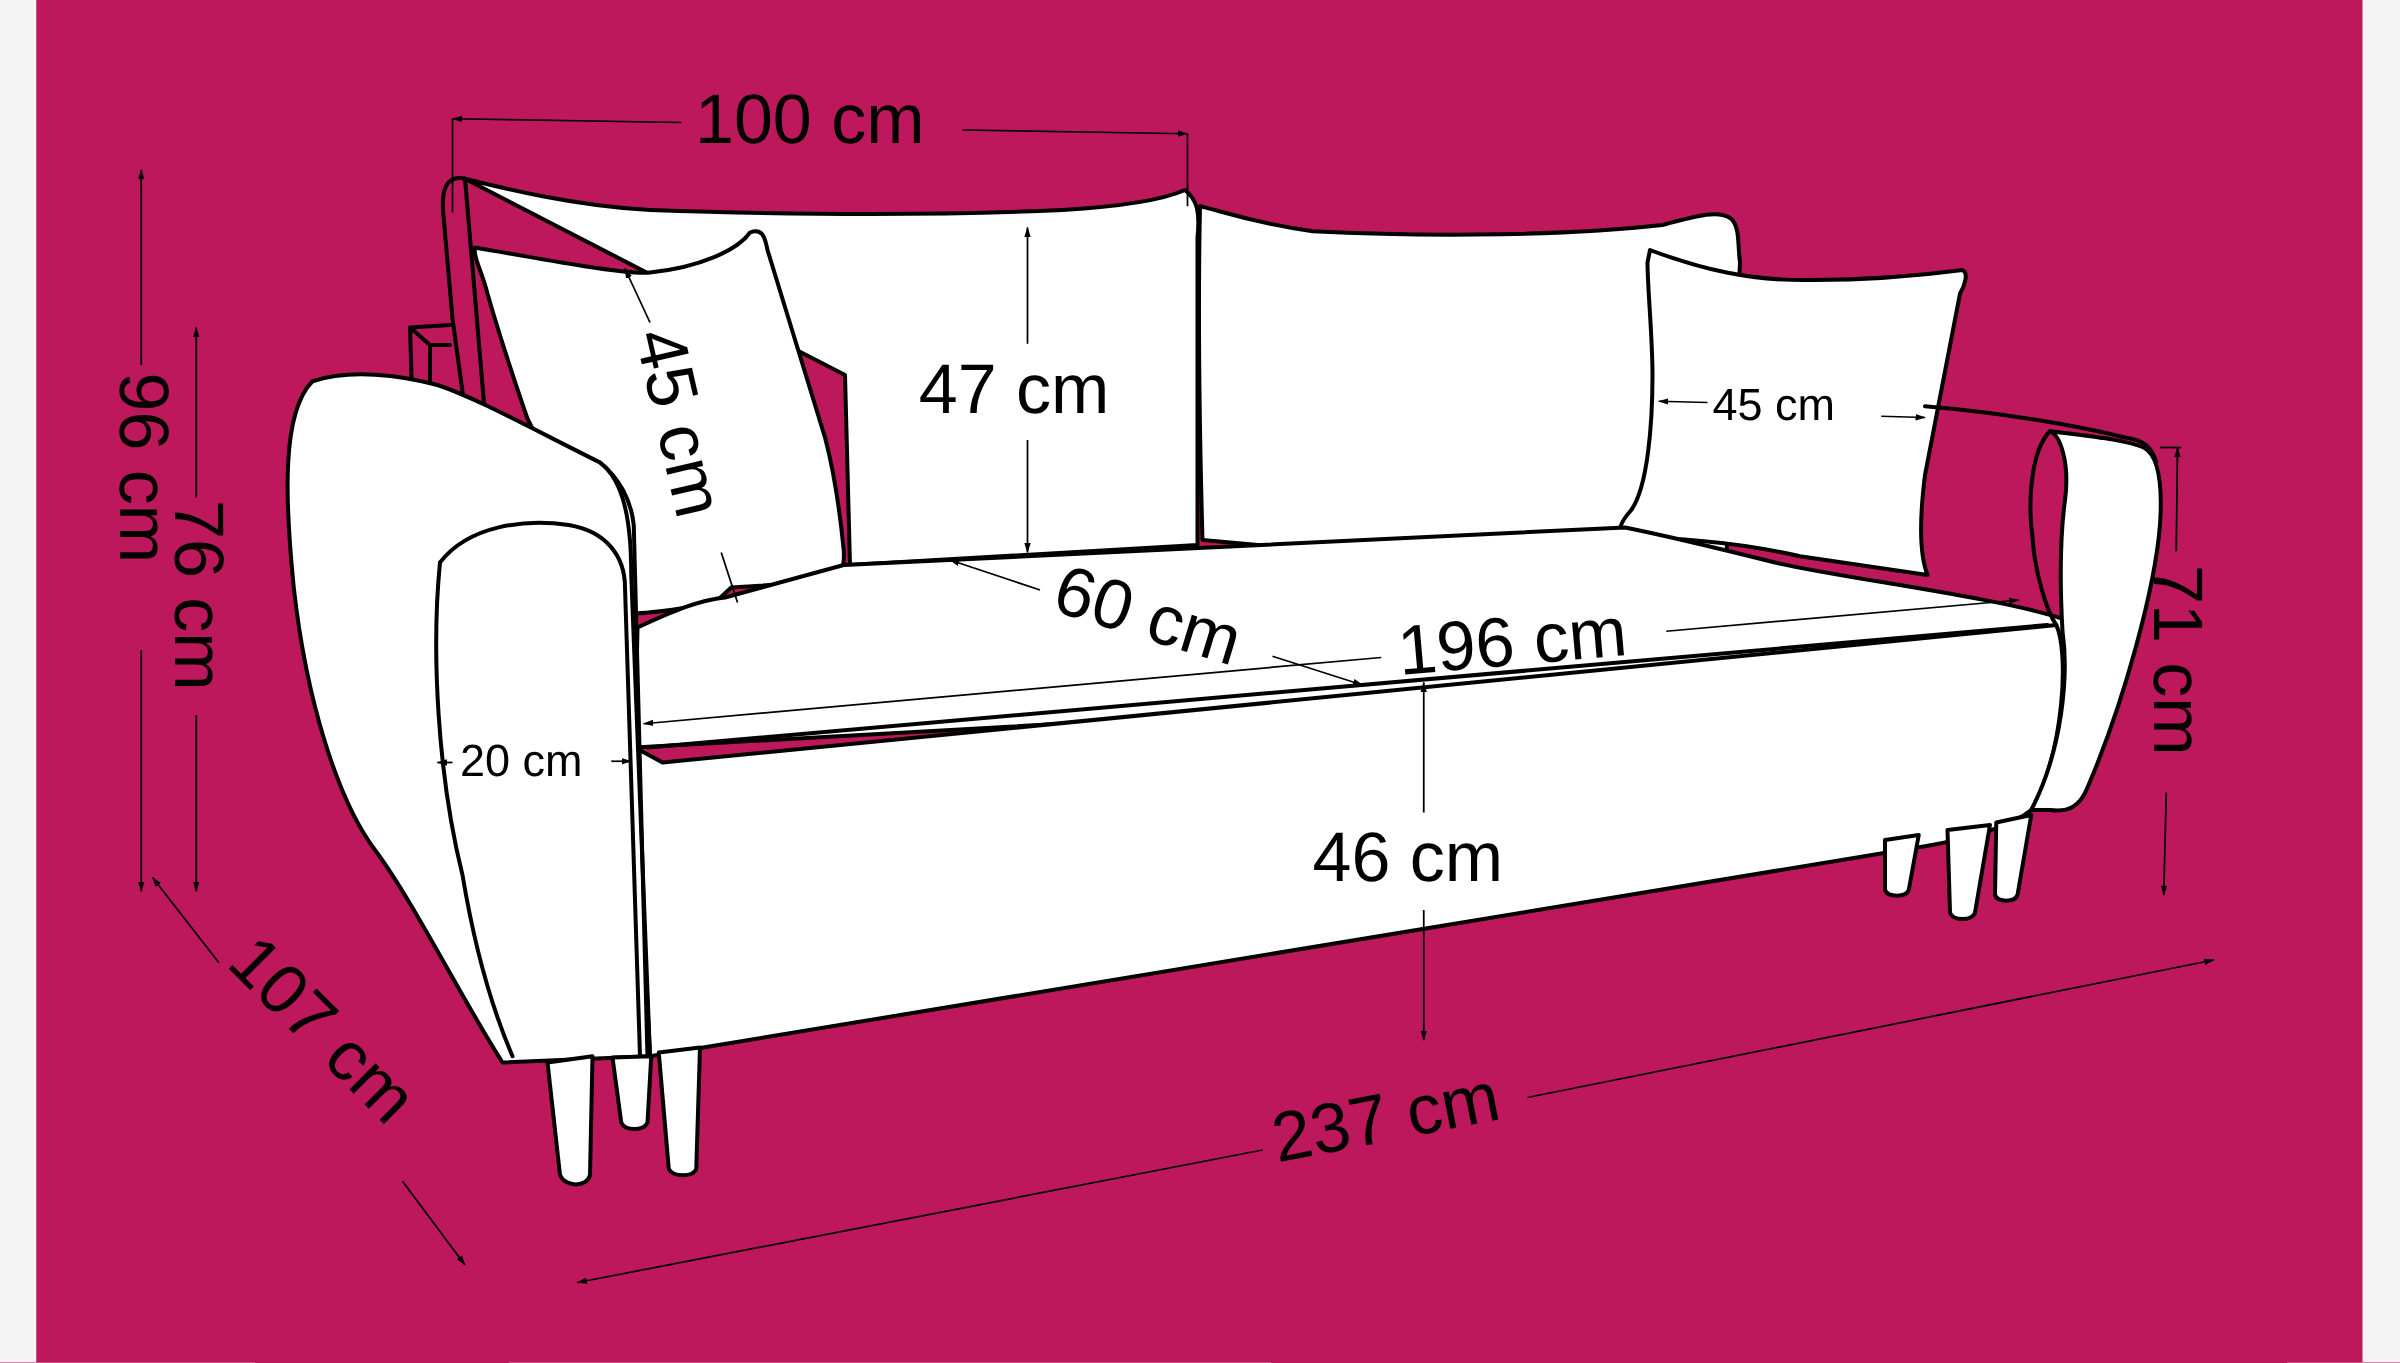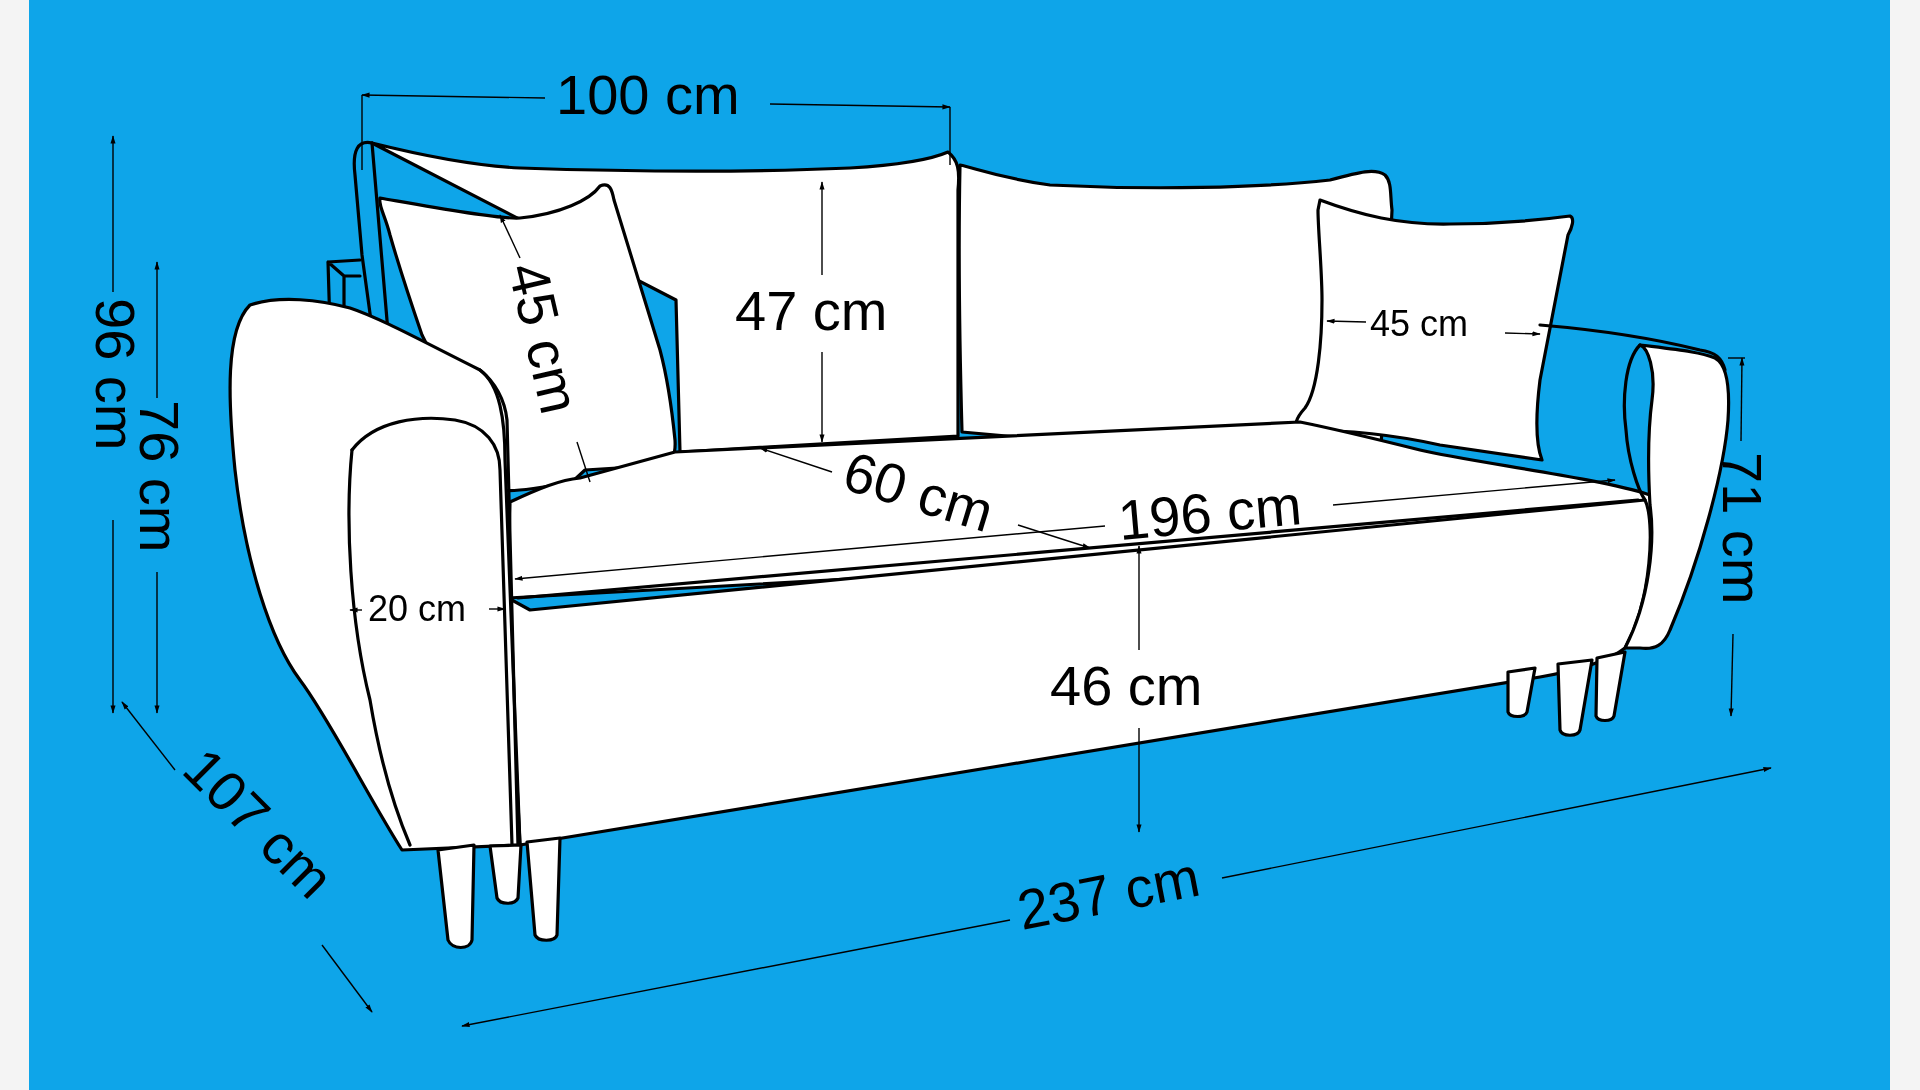--- a/index.html
+++ b/index.html
@@ -4,21 +4,21 @@
 <style>
   html, body { margin: 0; padding: 0; }
   body {
     width: 1920px; height: 1090px; overflow: hidden;
     background: #f4f4f4;
     font-family: "Liberation Sans", "DejaVu Sans", sans-serif;
   }
   #canvas {
     position: absolute; left: 29px; top: 0;
     width: 1861px; height: 1090px;
-    background: #0ea5e9;
+    background: #be185d;
   }
   svg { position: absolute; left: 0; top: 0; }
   .outline { fill: none; stroke: #000; stroke-width: 3.2; stroke-linejoin: round; stroke-linecap: round; }
   .fillw { fill: #fff; stroke: #000; stroke-width: 3.2; stroke-linejoin: round; stroke-linecap: round; }
   .dim { fill: none; stroke: #000; stroke-width: 1.4; }
   .lbl { fill: #000; font-family: "Liberation Sans", "DejaVu Sans", sans-serif; }
   .big { font-size: 56px; }
   .sm { font-size: 36px; }
 </style>
 </head>

